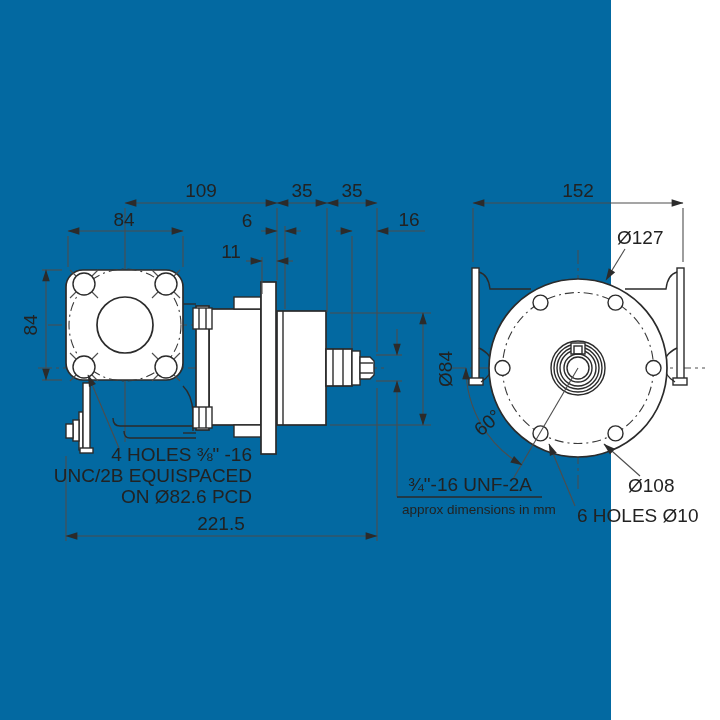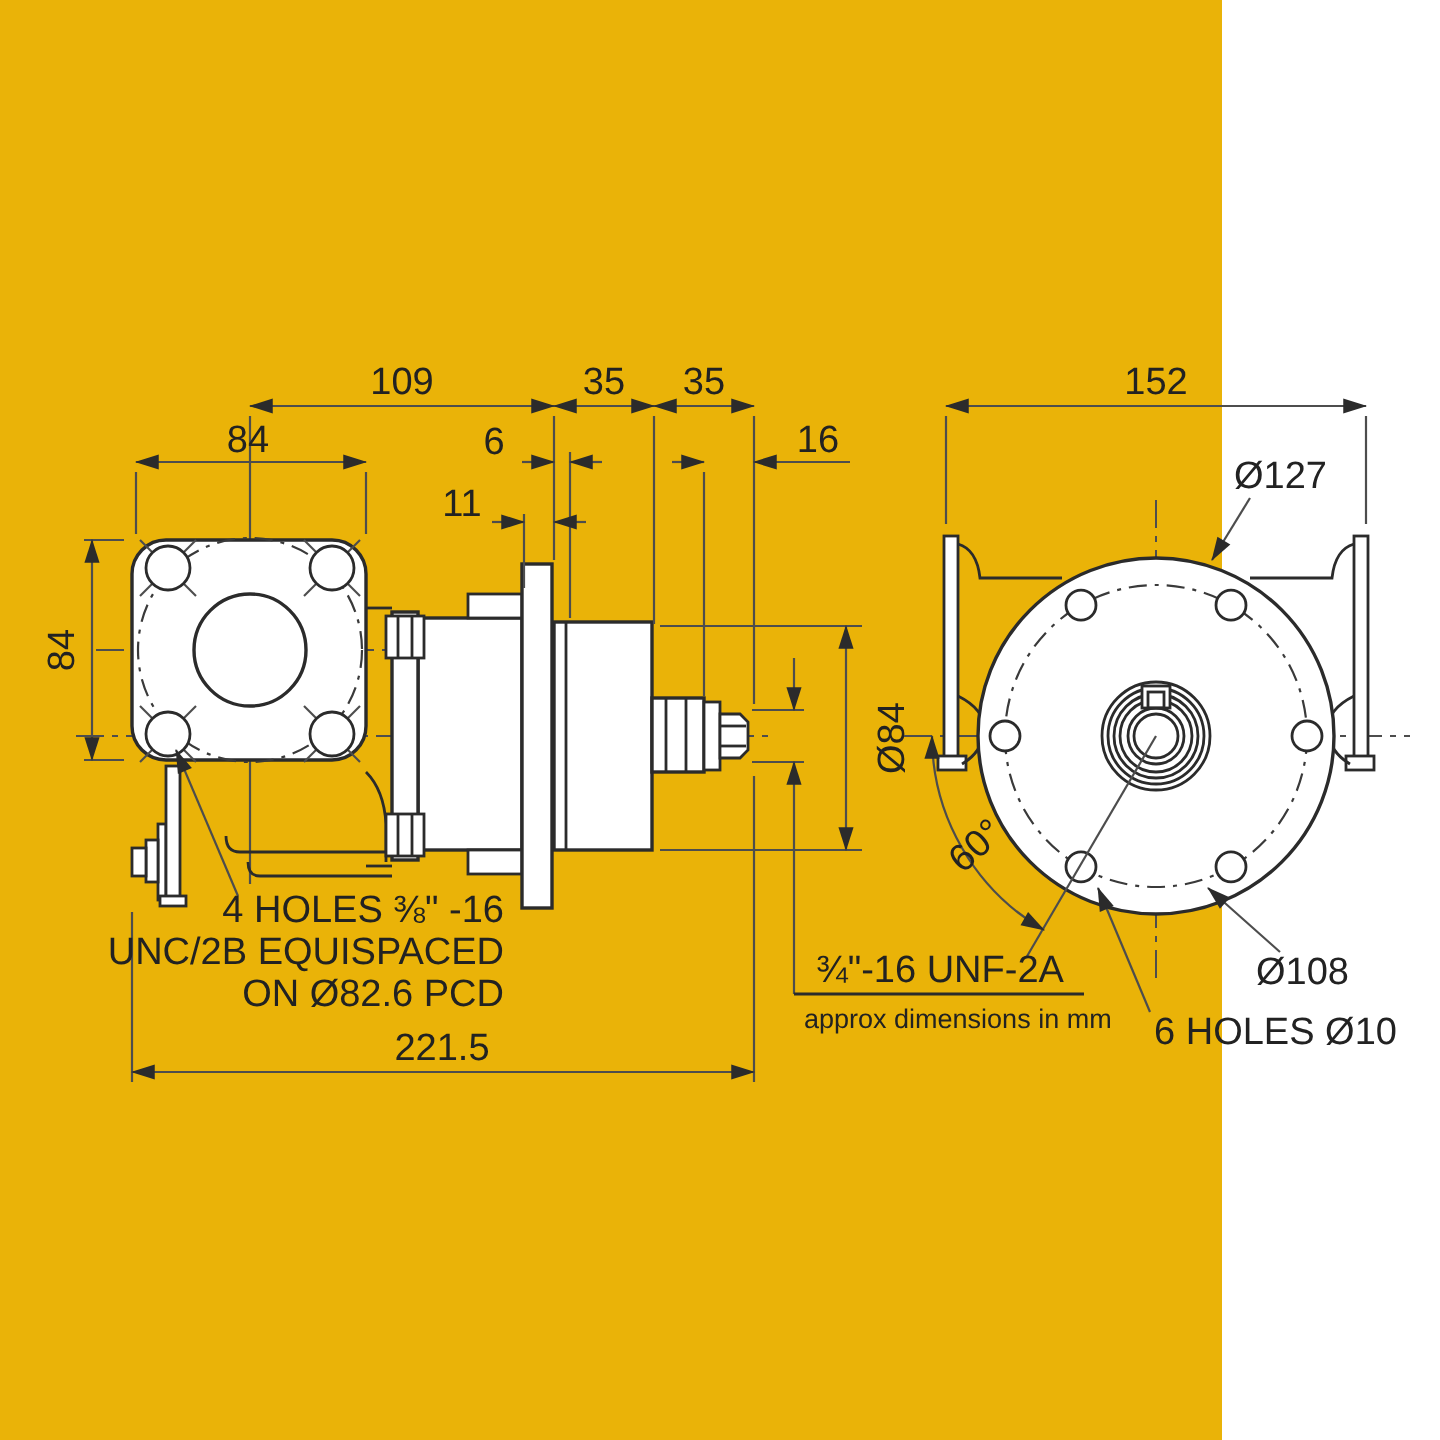--- a/index.html
+++ b/index.html
@@ -1,16 +1,16 @@
 <!DOCTYPE html>
 <html><head>
 <meta charset="utf-8">
 <style>
   html,body{margin:0;padding:0;background:#ffffff;}
-  .canvas{width:611px;height:720px;background:#eab308;position:relative;font-family:"Liberation Sans",sans-serif;}
+  .canvas{width:611px;height:720px;background:#0369a1;position:relative;font-family:"Liberation Sans",sans-serif;}
   svg{display:block}
   svg text{font-family:"Liberation Sans",sans-serif;font-size:19px;fill:#222;}
   .small{font-size:13.5px;}
   .ol{fill:#ffffff;stroke:#2b2b2b;stroke-width:1.7;}
   .ol2{fill:none;stroke:#2b2b2b;stroke-width:1.4;}
   .olf{fill:#ffffff;stroke:#2b2b2b;stroke-width:1.4;}
   .d{stroke:#4d4d4d;stroke-width:1.1;fill:none;}
   .cl{stroke:#4d4d4d;stroke-width:1;stroke-dasharray:14 4 3 4;fill:none;}
   .dc{stroke:#3a3a3a;stroke-width:1.1;fill:none;stroke-dasharray:9 4 2 4;}
   .ul{stroke:#2b2b2b;stroke-width:1.4;}

